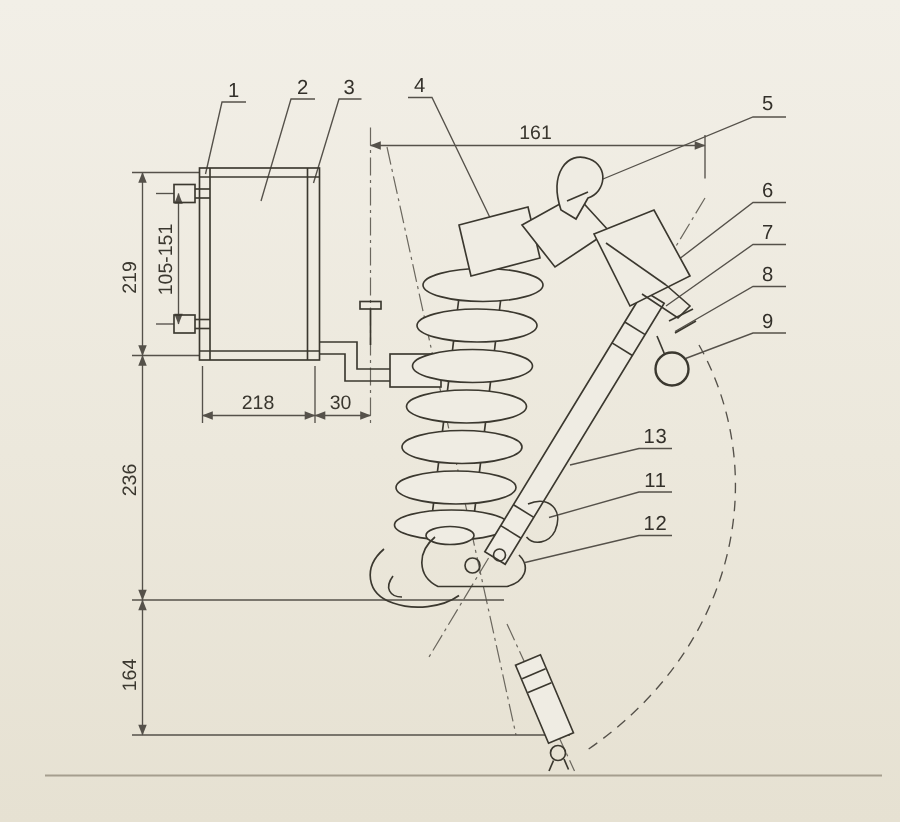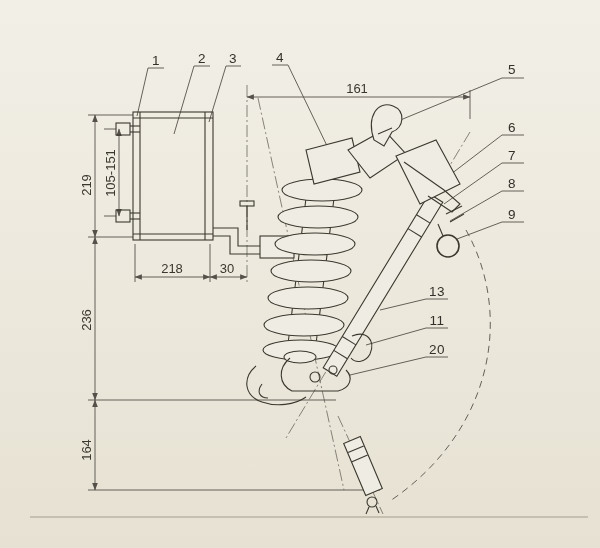--- a/index.html
+++ b/index.html
@@ -164,21 +164,21 @@
   <div class="callout" style="left:202px;top:58px">2</div>
   <div class="callout" style="left:233px;top:58px">3</div>
   <div class="callout" style="left:280px;top:57px">4</div>
   <div class="callout" style="left:512px;top:69px">5</div>
   <div class="callout" style="left:512px;top:127px">6</div>
   <div class="callout" style="left:512px;top:155px">7</div>
   <div class="callout" style="left:512px;top:183px">8</div>
   <div class="callout" style="left:512px;top:214px">9</div>
   <div class="callout" style="left:437px;top:291px">13</div>
   <div class="callout" style="left:437px;top:320px">11</div>
-  <div class="callout" style="left:437px;top:349px">20</div>
+  <div class="callout" style="left:437px;top:349px">12</div>
 
   <div class="dim" style="left:357px;top:88px">161</div>
   <div class="dim dim-v" style="left:86px;top:185px">219</div>
   <div class="dim dim-v" style="left:110px;top:173px">105-151</div>
   <div class="dim" style="left:172px;top:268px">218</div>
   <div class="dim" style="left:227px;top:268px">30</div>
   <div class="dim dim-v" style="left:86px;top:320px">236</div>
   <div class="dim dim-v" style="left:86px;top:450px">164</div>
 
 </div>

